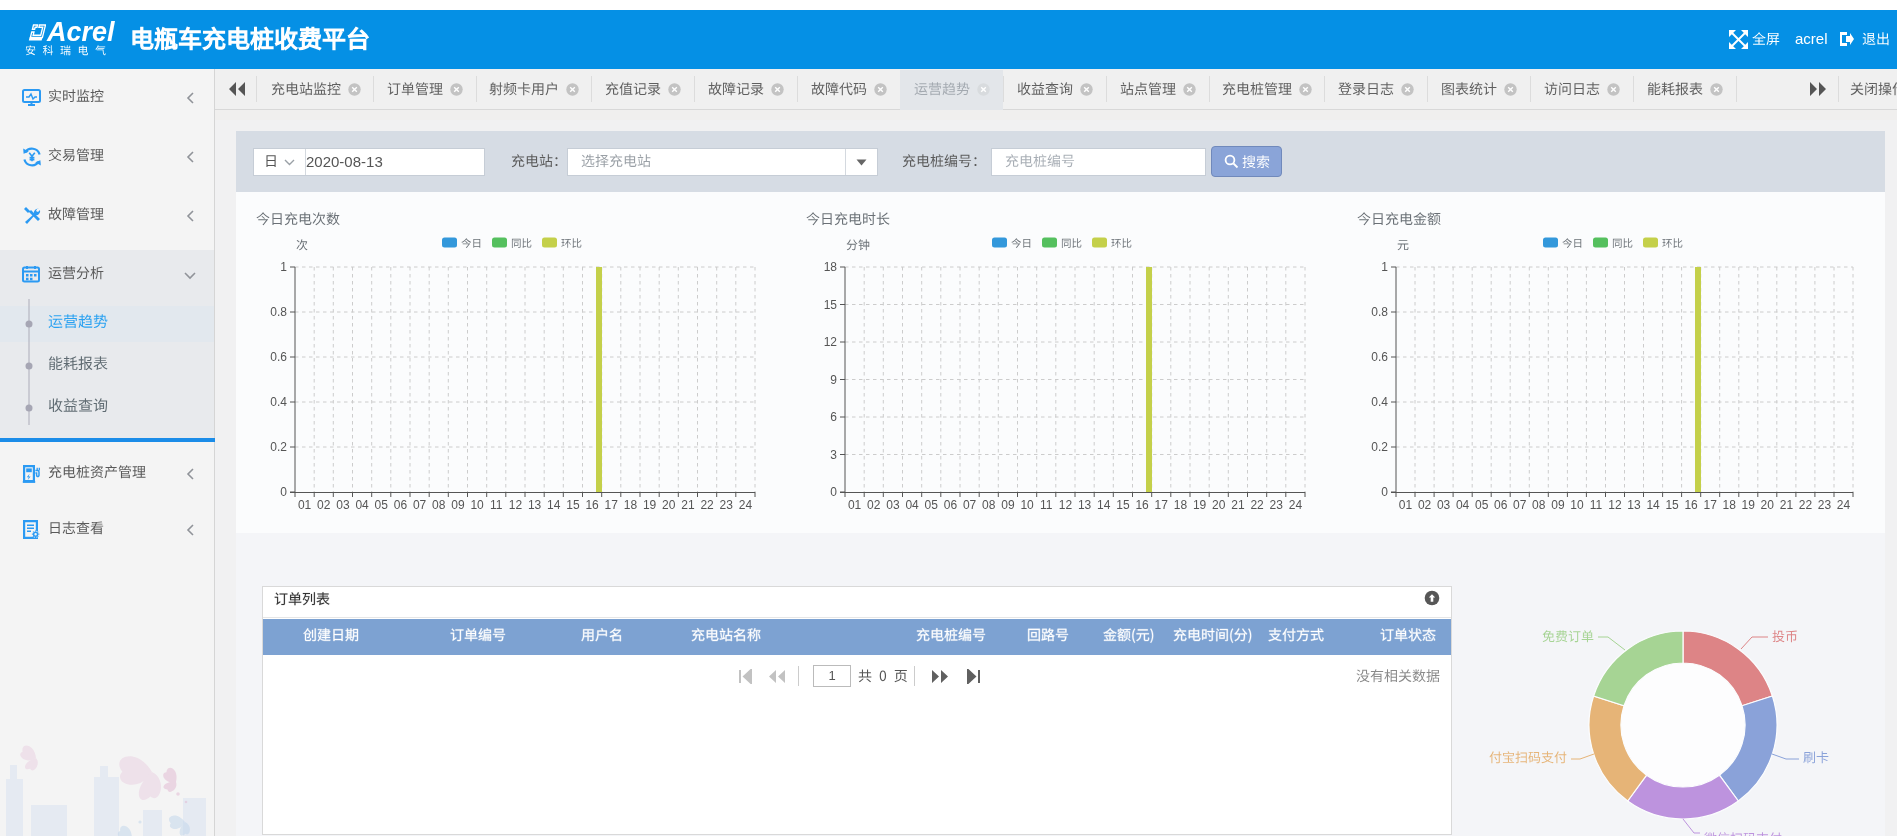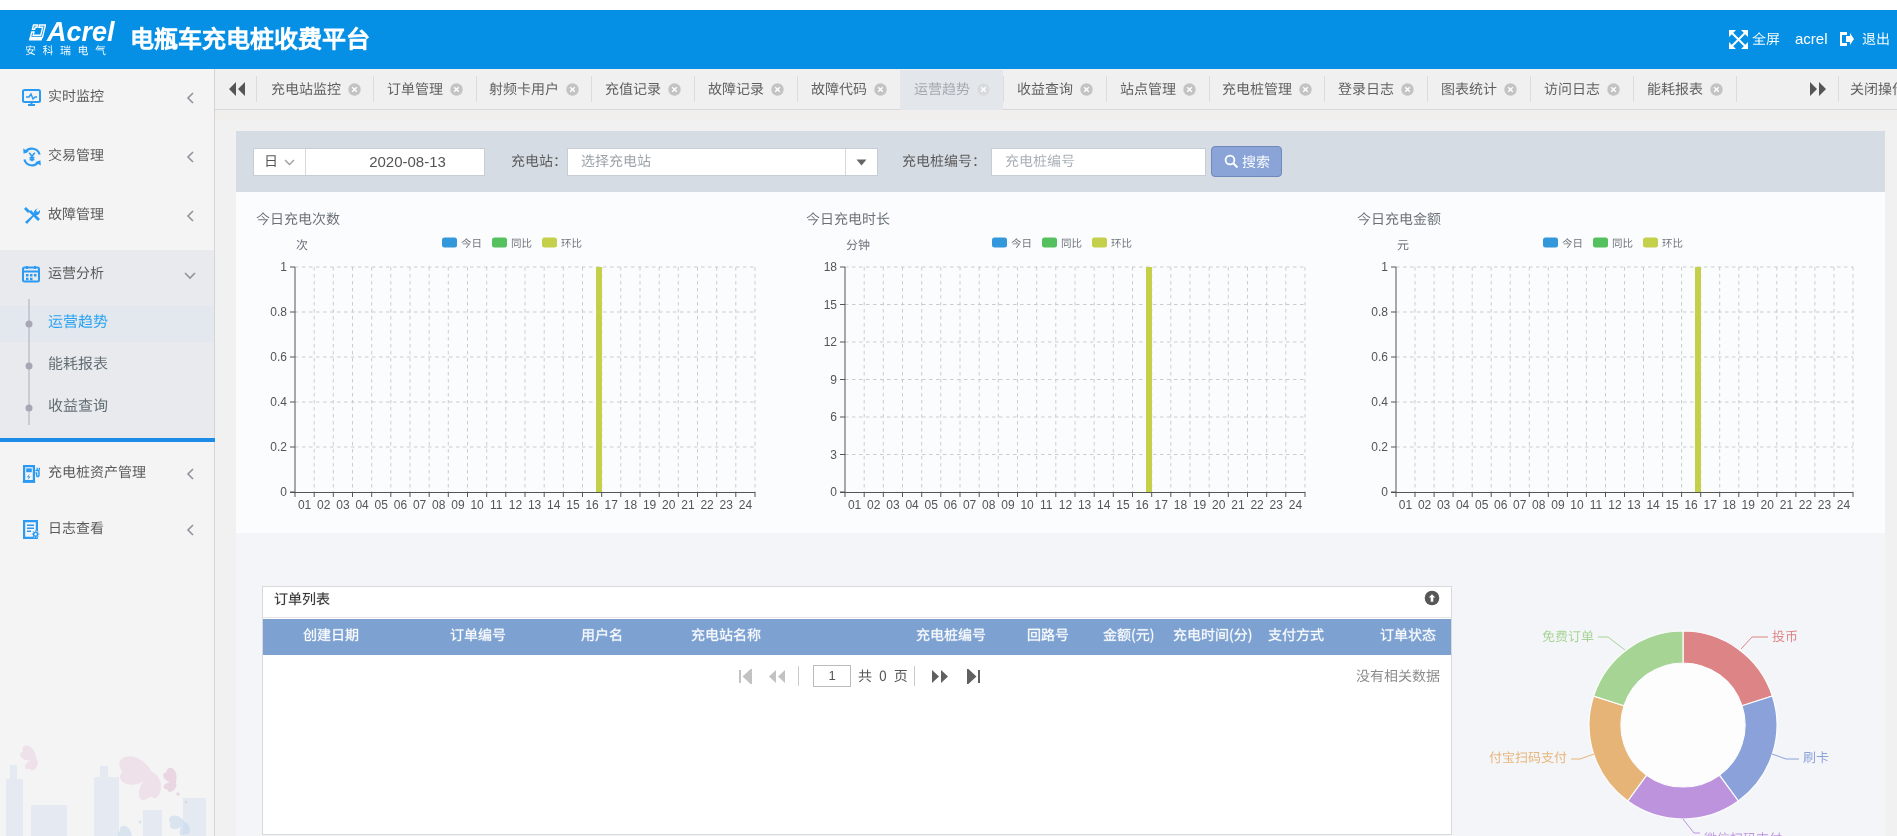--- a/index.html
+++ b/index.html
@@ -573,21 +573,21 @@
     <div style="position:absolute;left:253px;top:138px;width:232px;height:28px;background:#fff;border:1px solid #c6cdd6;box-sizing:border-box"></div>
     <div style="position:absolute;left:305px;top:139px;width:1px;height:26px;background:#d4d9df"></div>
     <svg style="position:absolute;left:264.0px;top:144.0px;overflow:visible" width="14.0" height="18.2">
       <g transform="translate(0,12.04) scale(0.01400,-0.01400)" fill="#555">
         <use href="#u65E5" x="0"></use>
       </g>
     </svg>
     <svg style="position:absolute;left:284px;top:149px" width="11" height="7" viewBox="0 0 11 7">
       <path d="M1 1l4.5 4.5L10 1" stroke="#9aa0a6" stroke-width="1.4" fill="none"></path>
     </svg>
-    <div style="position:absolute;left:318px;top:138px;width:179px;height:44px;line-height:28px;text-align:center;font-size:15px;color:#555">2020-08-13</div>
+    <div style="position:absolute;left:306px;top:138px;width:179px;height:44px;line-height:28px;text-align:left;font-size:15px;color:#555">2020-08-13</div>
     <svg style="position:absolute;left:511.0px;top:144.0px;overflow:visible" width="56.0" height="18.2">
       <g transform="translate(0,12.04) scale(0.01400,-0.01400)" fill="#5a5a5a">
         <use href="#u5145" x="0"></use>
         <use href="#u7535" x="1000"></use>
         <use href="#u7AD9" x="2000"></use>
         <use href="#uFF1A" x="3000"></use>
       </g>
     </svg>
     <div style="position:absolute;left:567px;top:138px;width:311px;height:28px;background:#fff;border:1px solid #c6cdd6;box-sizing:border-box"></div>
     <svg style="position:absolute;left:581.0px;top:144.0px;overflow:visible" width="70.0" height="18.2">

